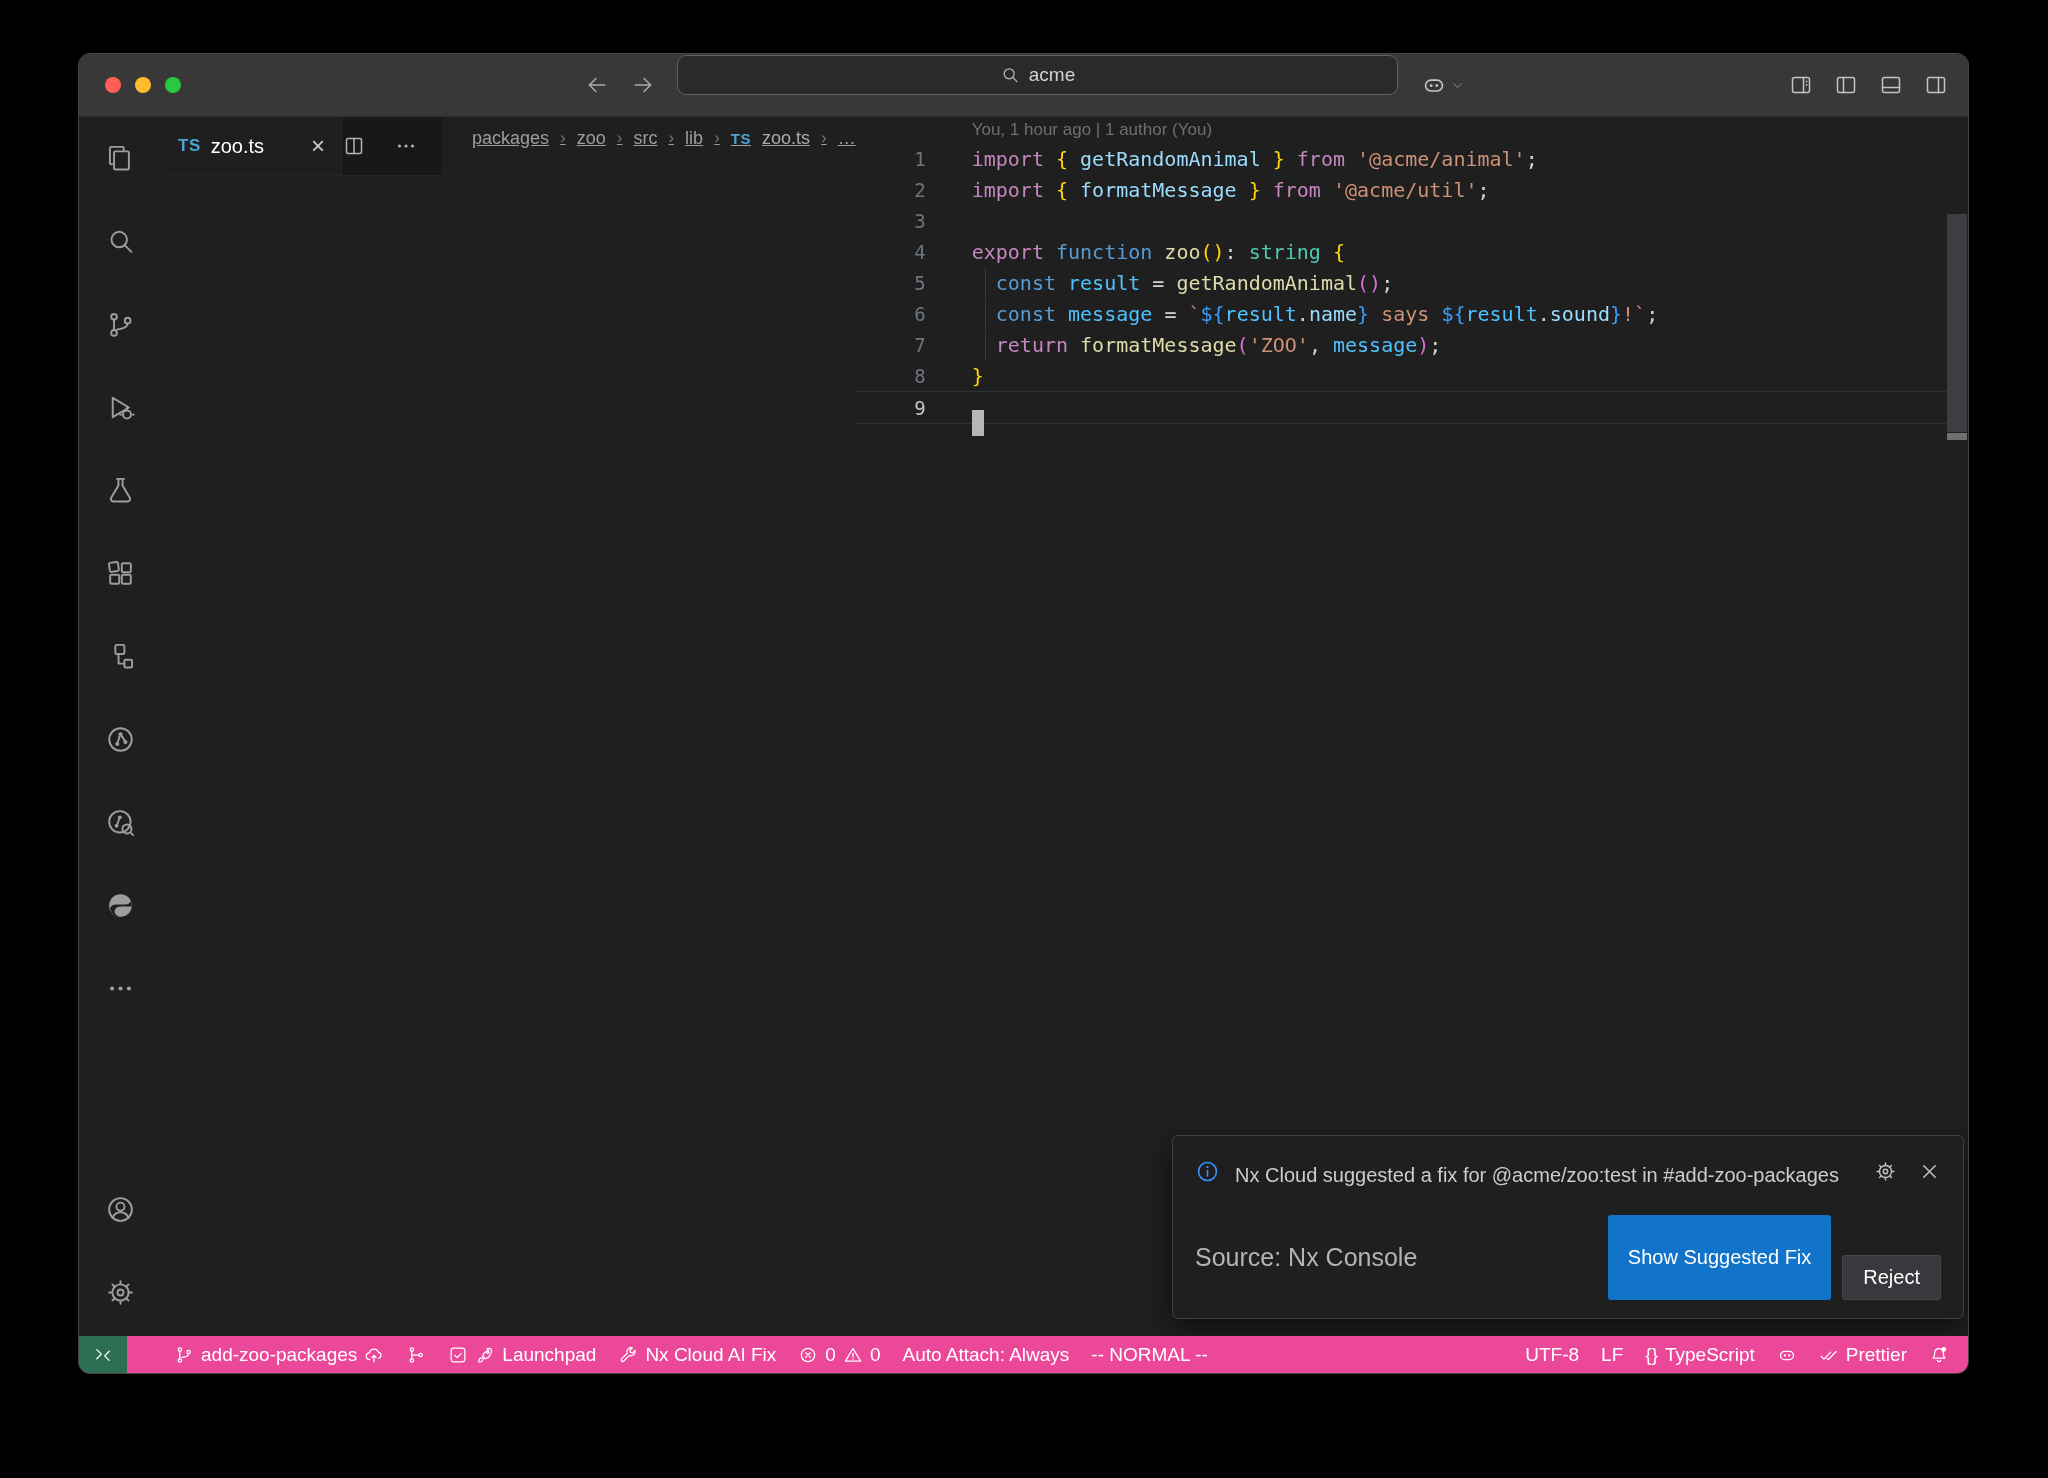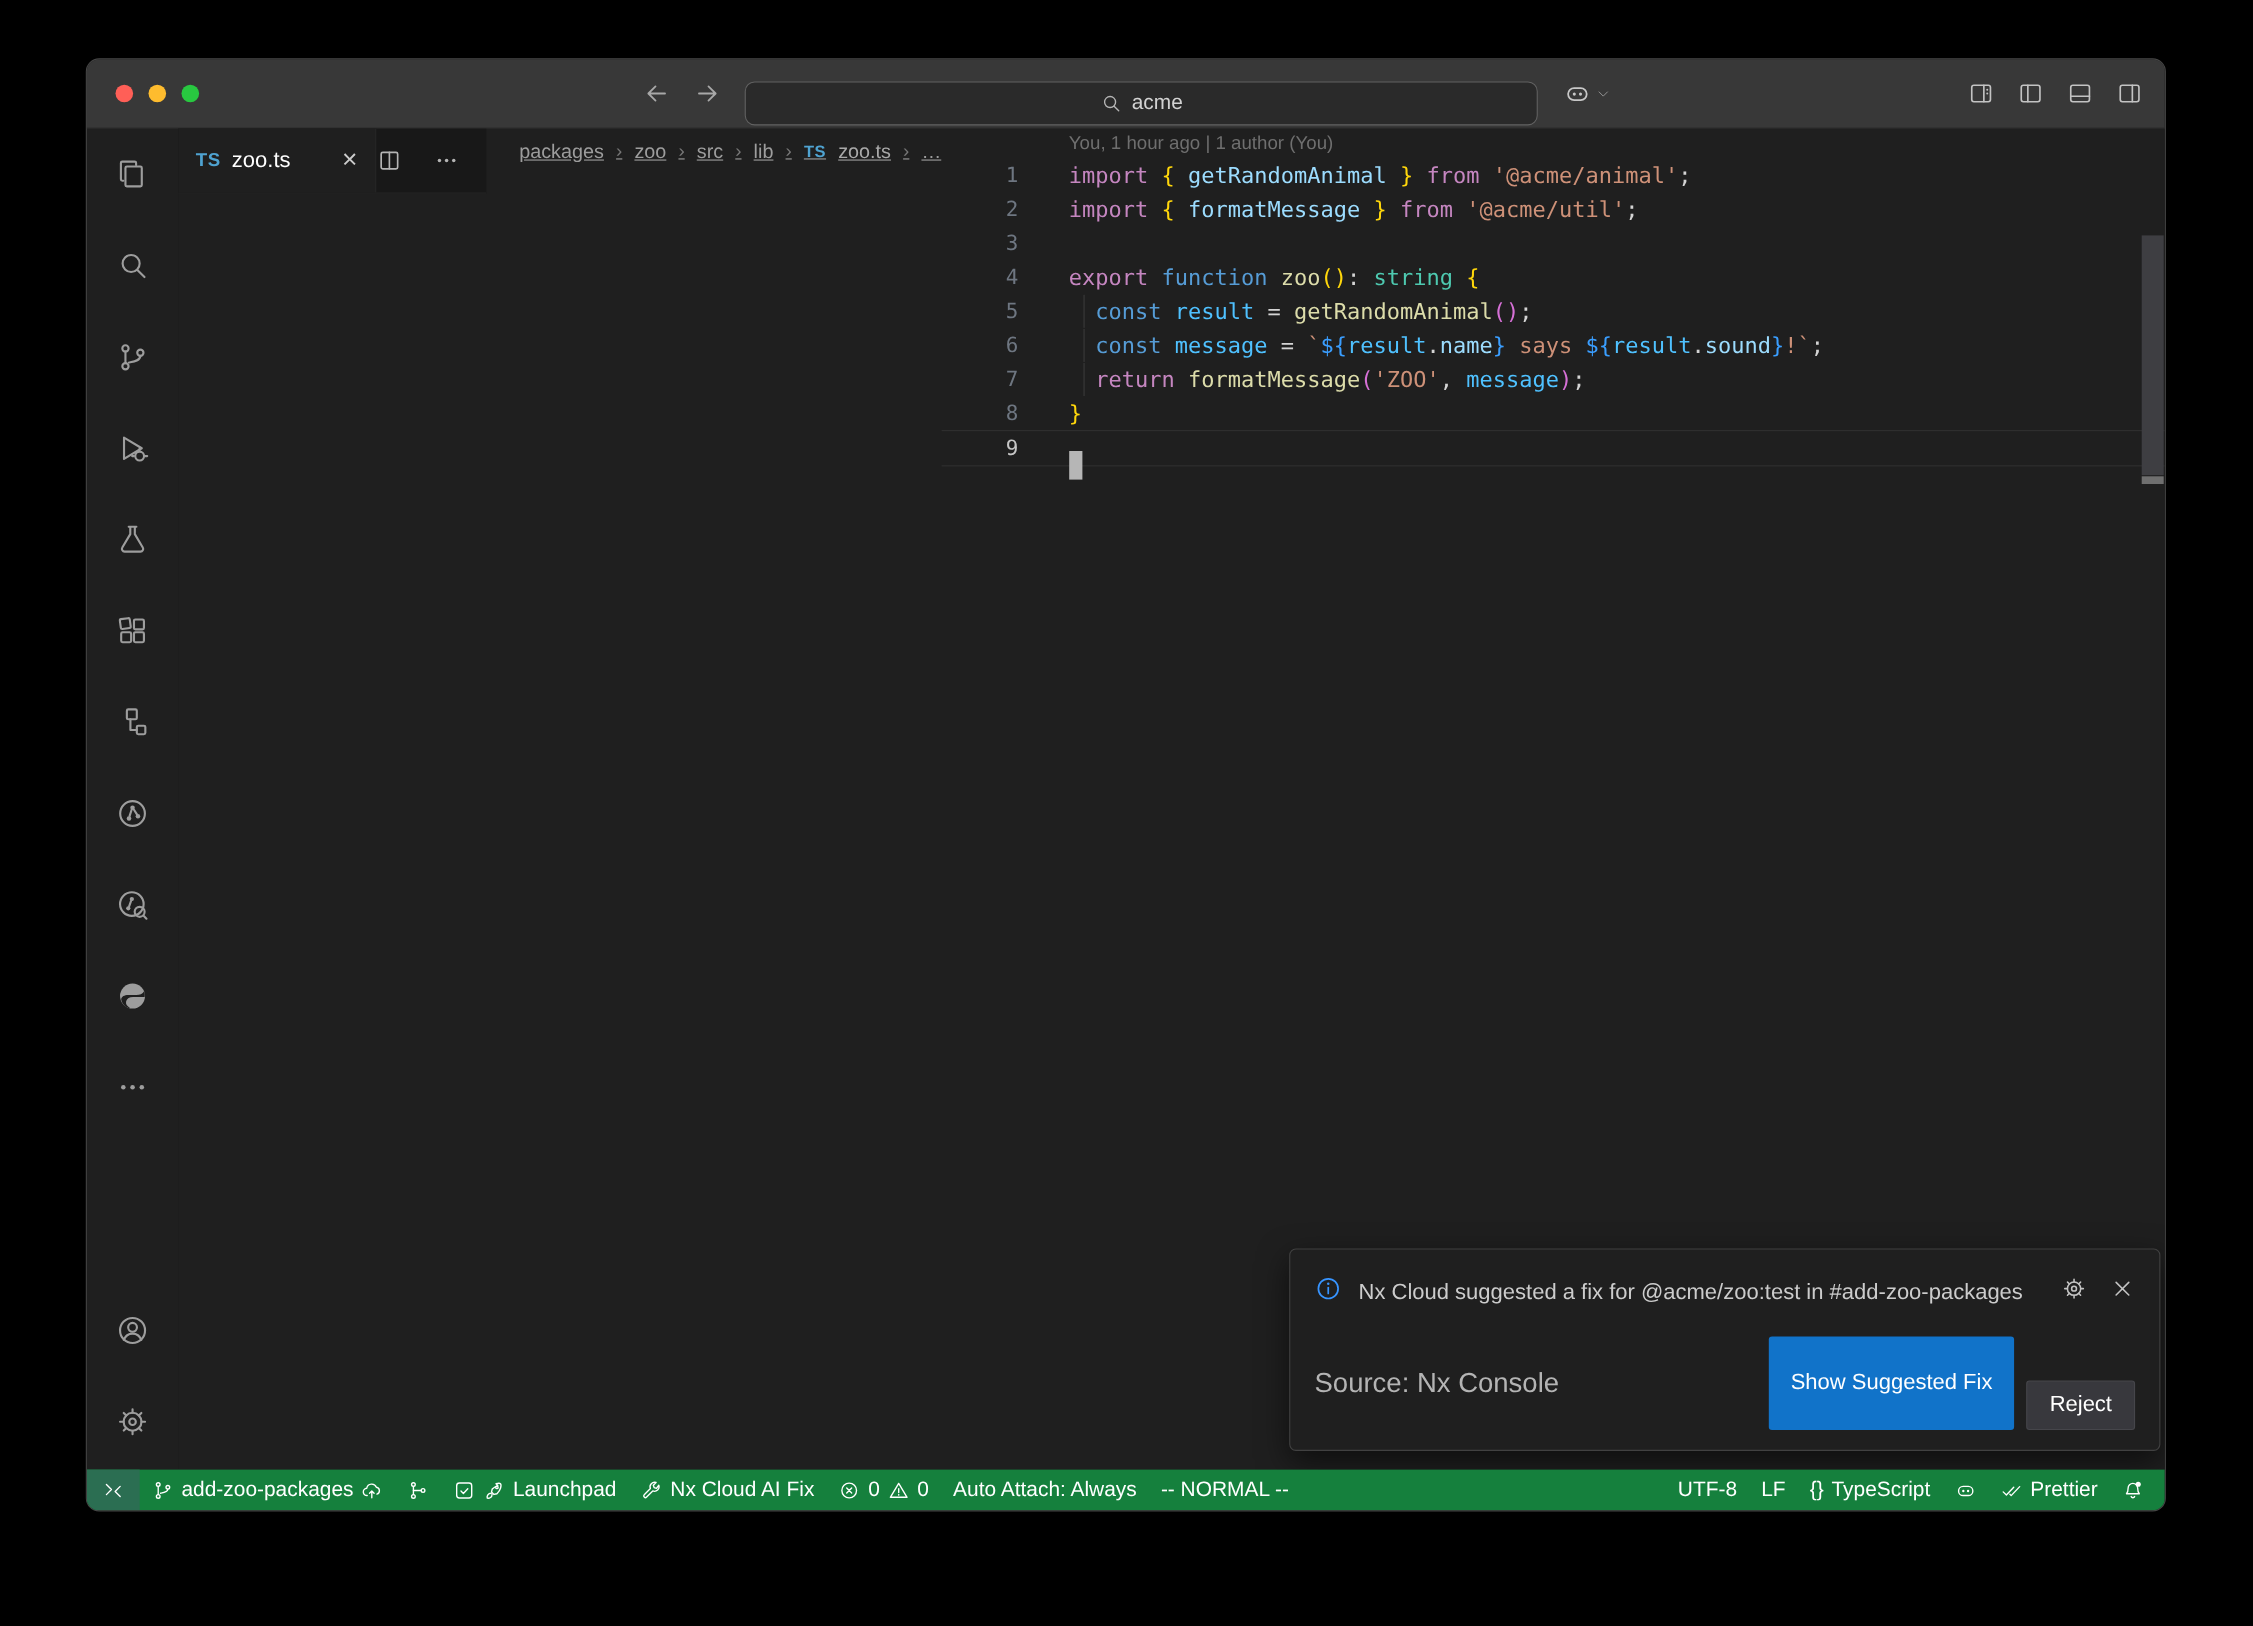--- a/index.html
+++ b/index.html
@@ -13,21 +13,21 @@
           background:#1f1f1f;border-radius:12px;overflow:hidden;
           border:1px solid #454545;box-shadow:0 30px 90px rgba(0,0,0,.7);}
 
   
   .titlebar{height:62px;background:#383838;border-bottom:1px solid #2a2a2a;
             position:relative;display:flex;align-items:center;}
   .traffic{display:flex;gap:14px;margin-left:26px;}
   .traffic span{width:16px;height:16px;border-radius:50%;display:block;}
   .nav-arrows{position:absolute;left:505px;top:0;height:62px;display:flex;gap:20px;align-items:center;color:#a8a8a8;}
   .nav-arrows .icon{width:26px;height:26px;}
-  .searchbox{position:absolute;left:598px;top:20px;width:719px;height:38px;
+  .searchbox{position:absolute;left:598px;top:1px;width:719px;height:38px;
              background:#2a2a2a;border:1px solid #616161;border-radius:9px;
              display:flex;align-items:center;justify-content:center;gap:9px;
              color:#d2d2d2;font-size:19px;}
   .searchbox .icon{width:20px;height:20px;color:#b5b5b5;}
   .tb-copilot{position:absolute;left:1342px;top:0;height:62px;display:flex;align-items:center;gap:4px;color:#c7c7c7;}
   .tb-copilot .icon.big{width:26px;height:26px;}
   .tb-copilot .icon.small{width:13px;height:13px;color:#9d9d9d;}
   .tb-icons{position:absolute;right:20px;top:0;height:62px;display:flex;gap:21px;align-items:center;color:#c3c3c3;}
   .tb-icons .icon{width:24px;height:24px;}
 
@@ -417,21 +417,21 @@
     </div>
     <div class="toast-foot">
       <div class="toast-source">Source: Nx Console</div>
       <div class="btns">
         <button class="btn btn-primary" id="btn-primary" style="background: rgb(17, 115, 201);">Show Suggested Fix</button>
         <button class="btn btn-secondary">Reject</button>
       </div>
     </div>
   </div>
 
-  <div class="statusbar" id="statusbar" style="background: #15803d;">
+  <div class="statusbar" id="statusbar" style="background: #ec4899; gap: 36px;">
     <div class="sb-remote" id="sb-remote" style="background: rgb(43, 110, 82);">
         <span class="icon">
           <svg viewBox="0 0 24 24" fill="none" stroke="currentColor" stroke-width="1.5" stroke-linecap="round" stroke-linejoin="round">
             <path d="M4.5 5.5L10 11l-5.5 5.5 M19.5 7.5L14 13l5.5 5.5"></path>
           </svg>
         </span>
       </div>
     <div id="sb-left" style="display:flex;height:100%;">
         <div class="sb-item">
           <span class="icon">

